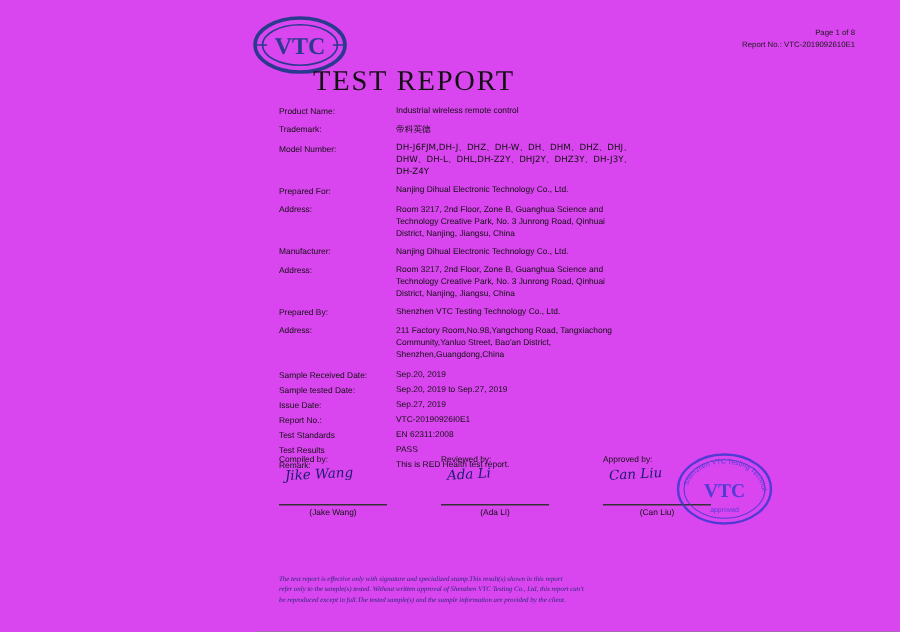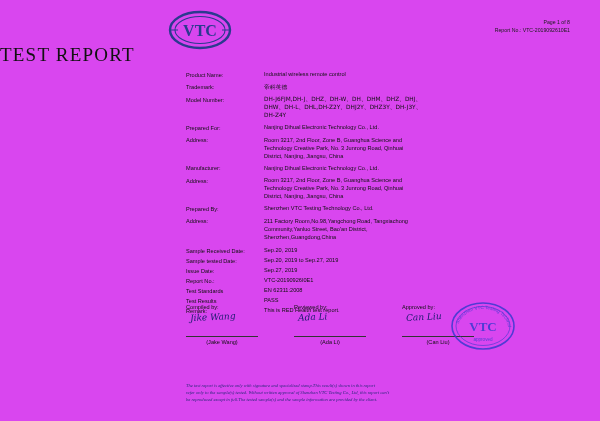--- a/index.html
+++ b/index.html
@@ -46,21 +46,21 @@
     line-height: 8px;
   }
   .header-meta div { white-space: nowrap; }
 
   
   .doc-title {
     position: absolute;
     top: 44px;
     left: 0;
     width: 552px;
-    text-align: left;
+    text-align: center;
     font-size: 19px;
     letter-spacing: 1.2px;
     color: #111;
     font-family: "Liberation Serif", serif;
   }
 
   
   .info-table {
     position: absolute;
     top: 70px;

